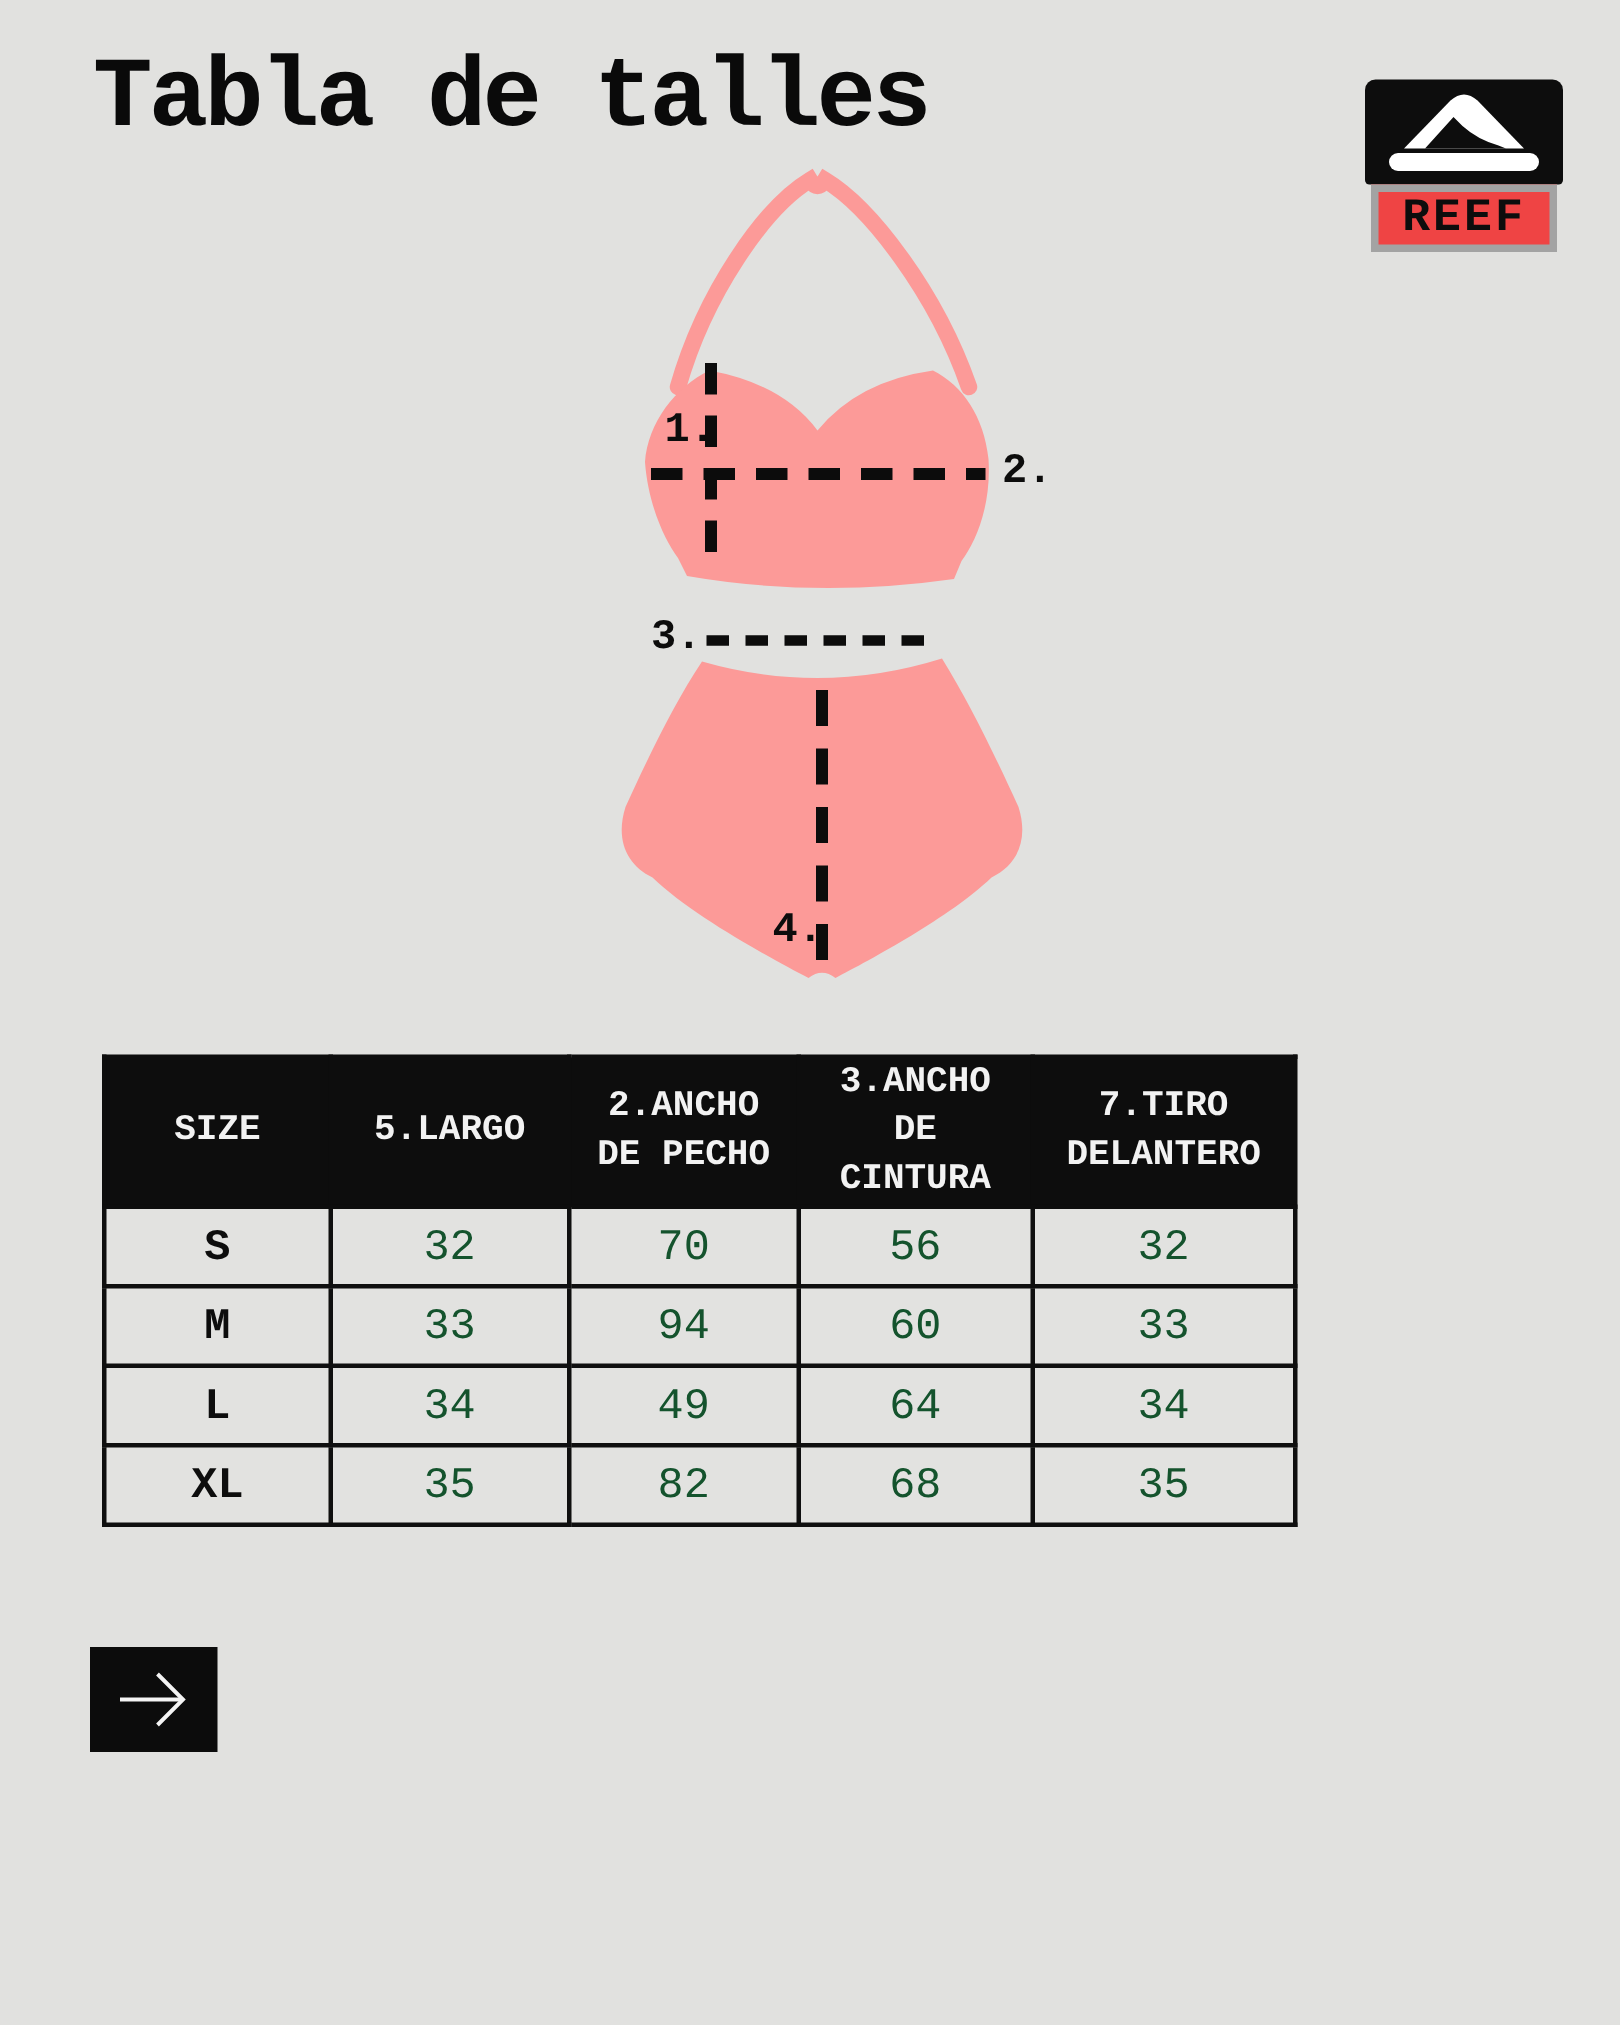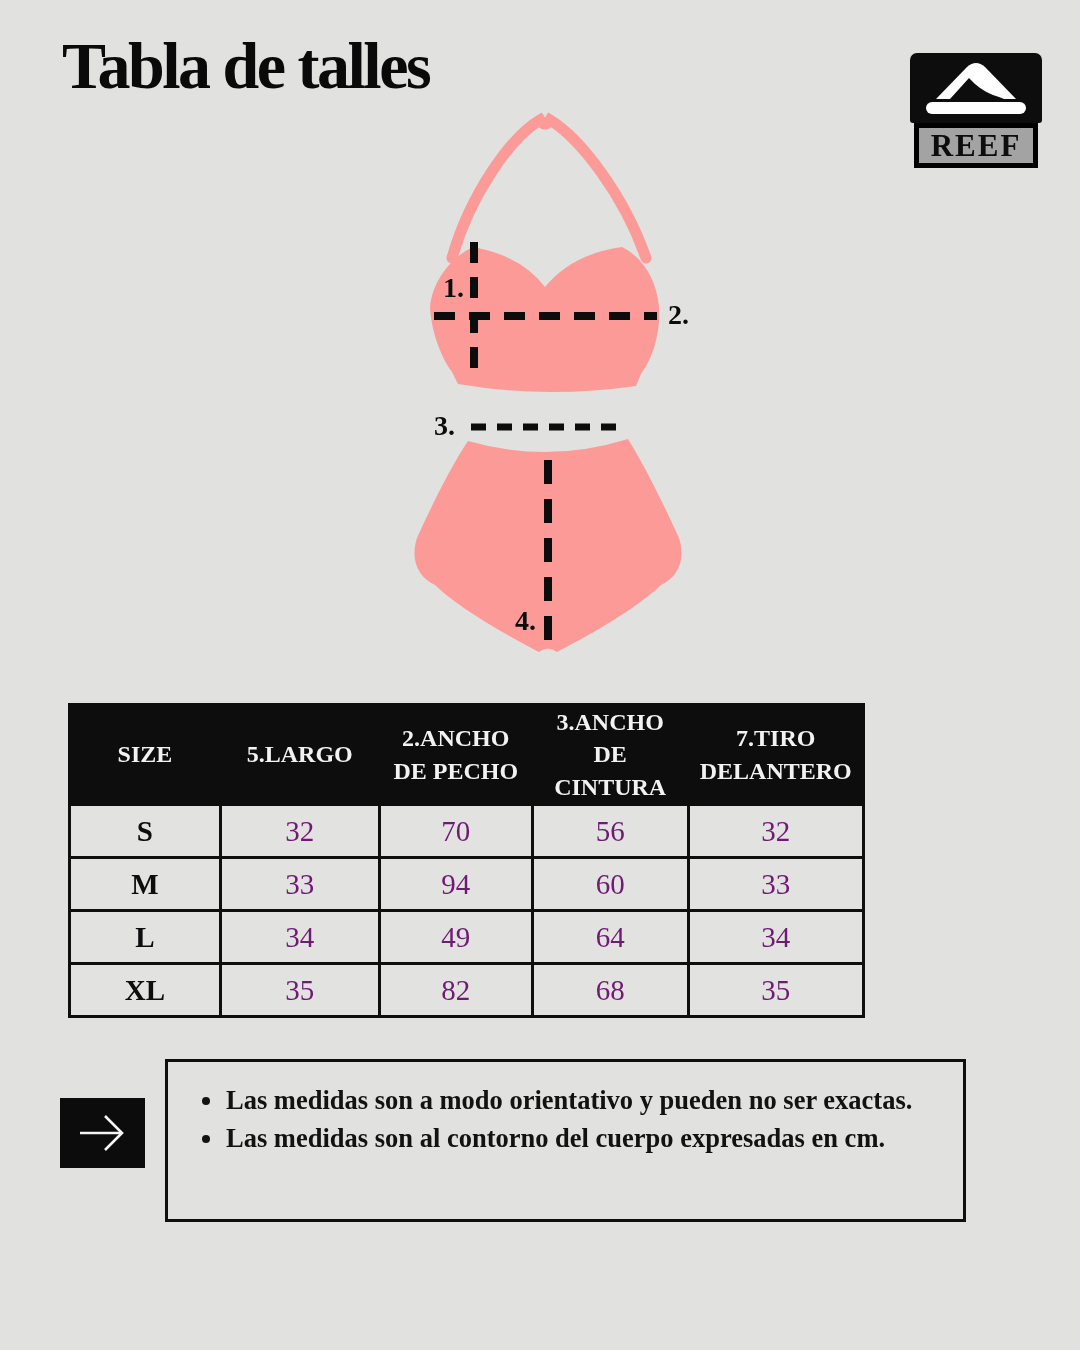--- a/index.html
+++ b/index.html
@@ -1,53 +1,53 @@
 <!DOCTYPE html>
 <html><head>
 <meta charset="utf-8">
 <style>
   html,body{margin:0;padding:0;}
   .canvas{
     position:relative;width:1080px;height:1350px;
     background:#e1e1df;overflow:hidden;
-    font-family:Liberation Serif, serif;
+    font-family:Liberation Mono, monospace;
     color:#0d0d0d;
   }
   
   .page-title{
     position:absolute;left:62px;top:28px;
     font-size:66px;font-weight:700;letter-spacing:-2.5px;color:#0a0a0a;
   }
   
   .logo{position:absolute;left:910px;top:53px;width:132px;}
   .logo-top{width:132px;height:70px;background:#0d0d0d;border-radius:7px 7px 3px 3px;}
   .logo-bottom{
-    width:114px;height:35px;margin:0 auto;background:#a3a3a3;
-    border:5px solid #000000;display:flex;align-items:center;justify-content:center;
+    width:114px;height:35px;margin:0 auto;background:#ef4444;
+    border:5px solid #a3a3a3;display:flex;align-items:center;justify-content:center;
     font-size:31px;font-weight:700;letter-spacing:2px;color:#0d0d0d;
   }
   
   .diagram-svg{position:absolute;left:0;top:0;pointer-events:none;}
   .pink{fill:#fc9a98;}
   .pink-stroke{stroke:#fc9a98;fill:none;stroke-linecap:round;}
   .dash{stroke:#0c0c0c;fill:none;}
   .measure-label{position:absolute;font-size:28px;font-weight:700;color:#0c0c0c;}
   
   .size-table{
     position:absolute;left:68px;top:703px;width:797px;
     border-collapse:collapse;table-layout:fixed;
   }
   .size-table th,.size-table td{
     border:3px solid #0f0f0f;text-align:center;vertical-align:middle;padding:0;
   }
   .size-table th{
     background:#0d0d0d;border-color:#0d0d0d;color:#f2f2f2;
     height:86px;font-size:24px;font-weight:700;line-height:1.35;padding:0 6px;
   }
-  .size-table td{height:50px;font-size:29px;font-weight:400;color:#701a75;background:#e2e2e0;}
+  .size-table td{height:50px;font-size:29px;font-weight:400;color:#14532d;background:#e2e2e0;}
   .size-table td.size-cell{font-weight:700;color:#0d0d0d;}
   .col-size{width:19%;}.col-largo{width:20%;}.col-pecho{width:19.3%;}
   .col-cintura{width:19.6%;}.col-tiro{width:22.1%;}
   
   .notes-box{
     position:absolute;left:165px;top:1059px;width:801px;height:163px;
     border:3px solid #0f0f0f;box-sizing:border-box;padding:20px 26px 0 18px;
   }
   .notes-list{margin:0;padding:0;list-style:none;}
   .note-item{
@@ -151,26 +151,20 @@
       <tr>
         <td class="size-cell">XL</td>
         <td>35</td>
         <td>82</td>
         <td>68</td>
         <td>35</td>
       </tr>
     </tbody>
   </table>
 
-  <div class="notes-box">
-    <ul class="notes-list">
-      <li class="note-item">Las medidas son a modo orientativo y pueden no ser exactas.</li>
-      <li class="note-item">Las medidas son al contorno del cuerpo expresadas en cm.</li>
-    </ul>
-  </div>
 
   <div class="arrow-box">
     <svg width="58" height="46" viewBox="0 0 58 46">
       <g stroke="#f4f4f4" stroke-width="2.6" fill="none">
         <line x1="6" y1="23" x2="48" y2="23"></line>
         <polyline points="31,6 48,23 31,40"></polyline>
       </g>
     </svg>
   </div>
 

